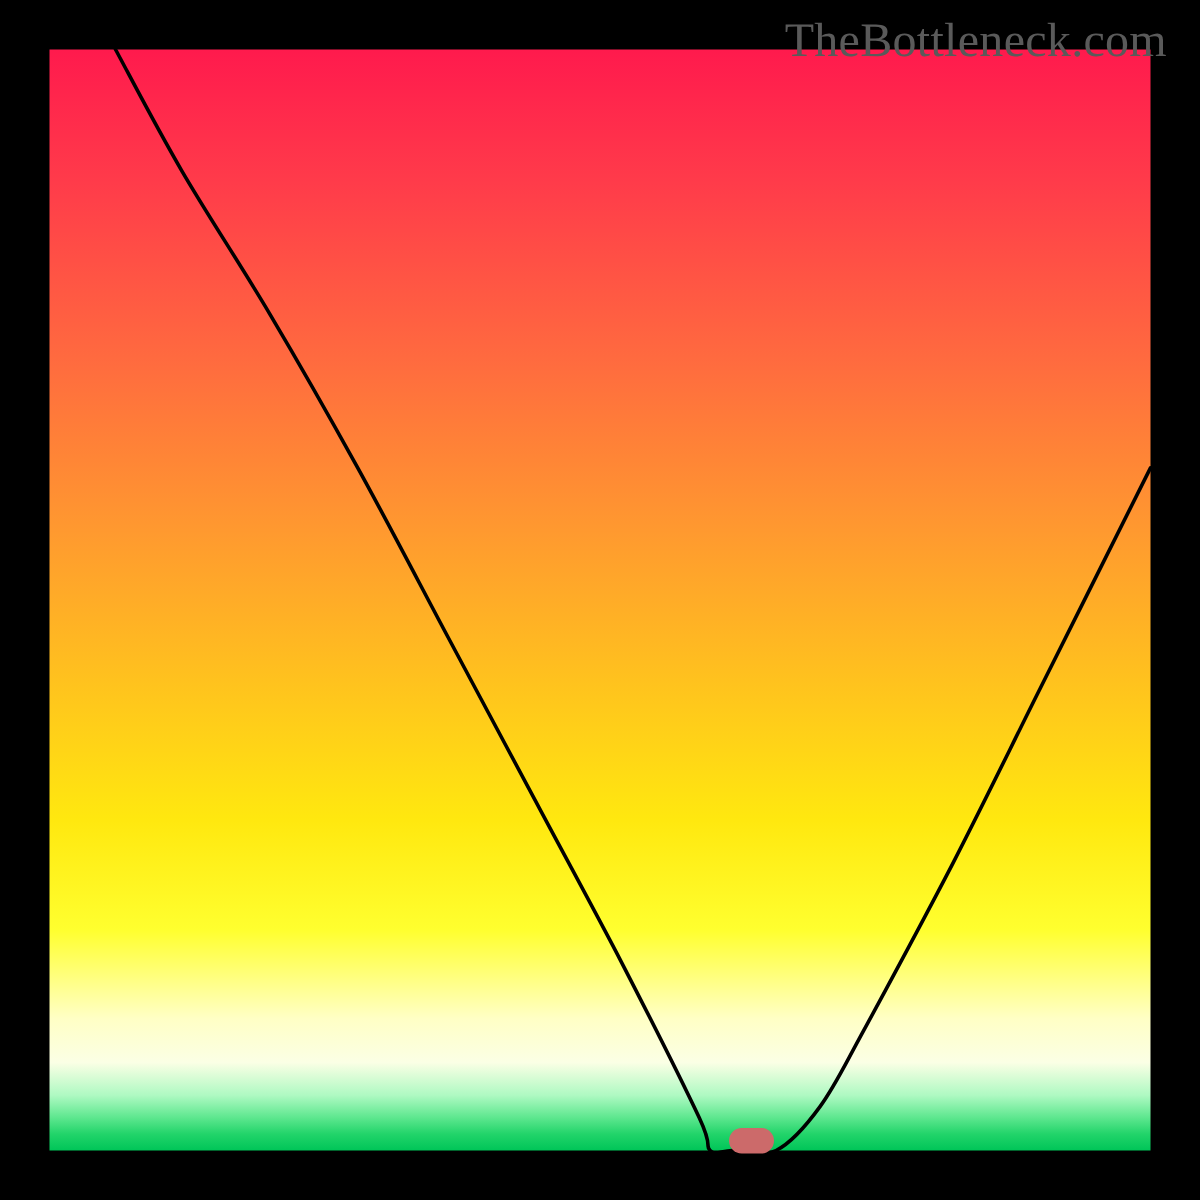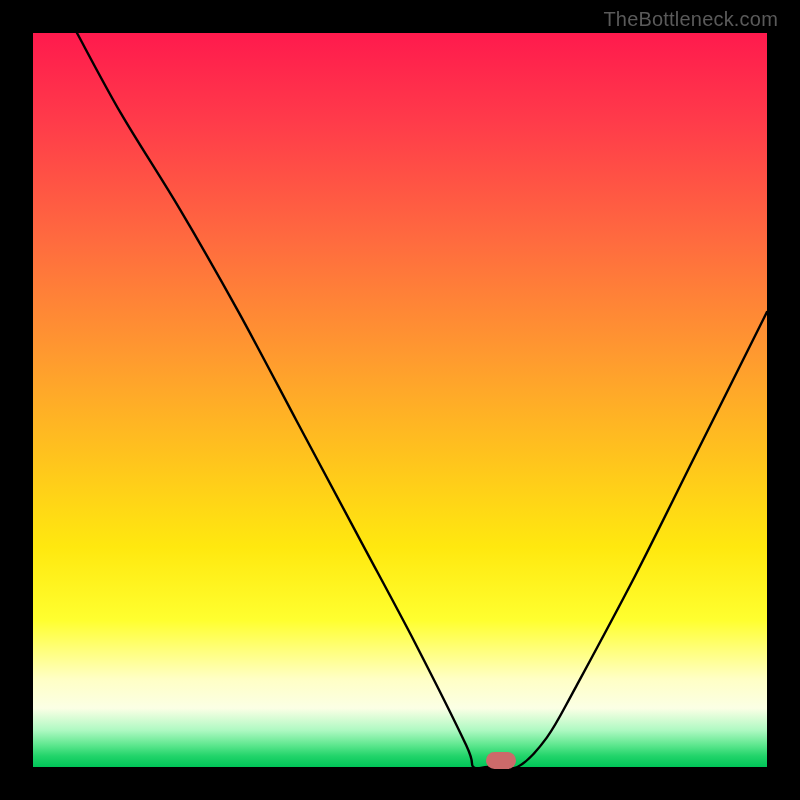--- a/index.html
+++ b/index.html
@@ -37,22 +37,22 @@
       #aef9c2 95%,
       #5ee78f 97%,
       #22d46a 98.5%,
       #00c558 100%
     );
   }
   .attrib {
     position: absolute;
     top: 8px;
     right: 22px;
-    font-family: Liberation Sans, sans-serif;
-    font-size: 20px;
+    font-family: Liberation Serif, serif;
+    font-size: 32px;
     font-weight: 400;
     color: #5a5a5a;
     letter-spacing: 0.2px;
     user-select: none;
   }
   svg.curve {
     position: absolute;
     left: 0;
     top: 0;
     width: 734px;

